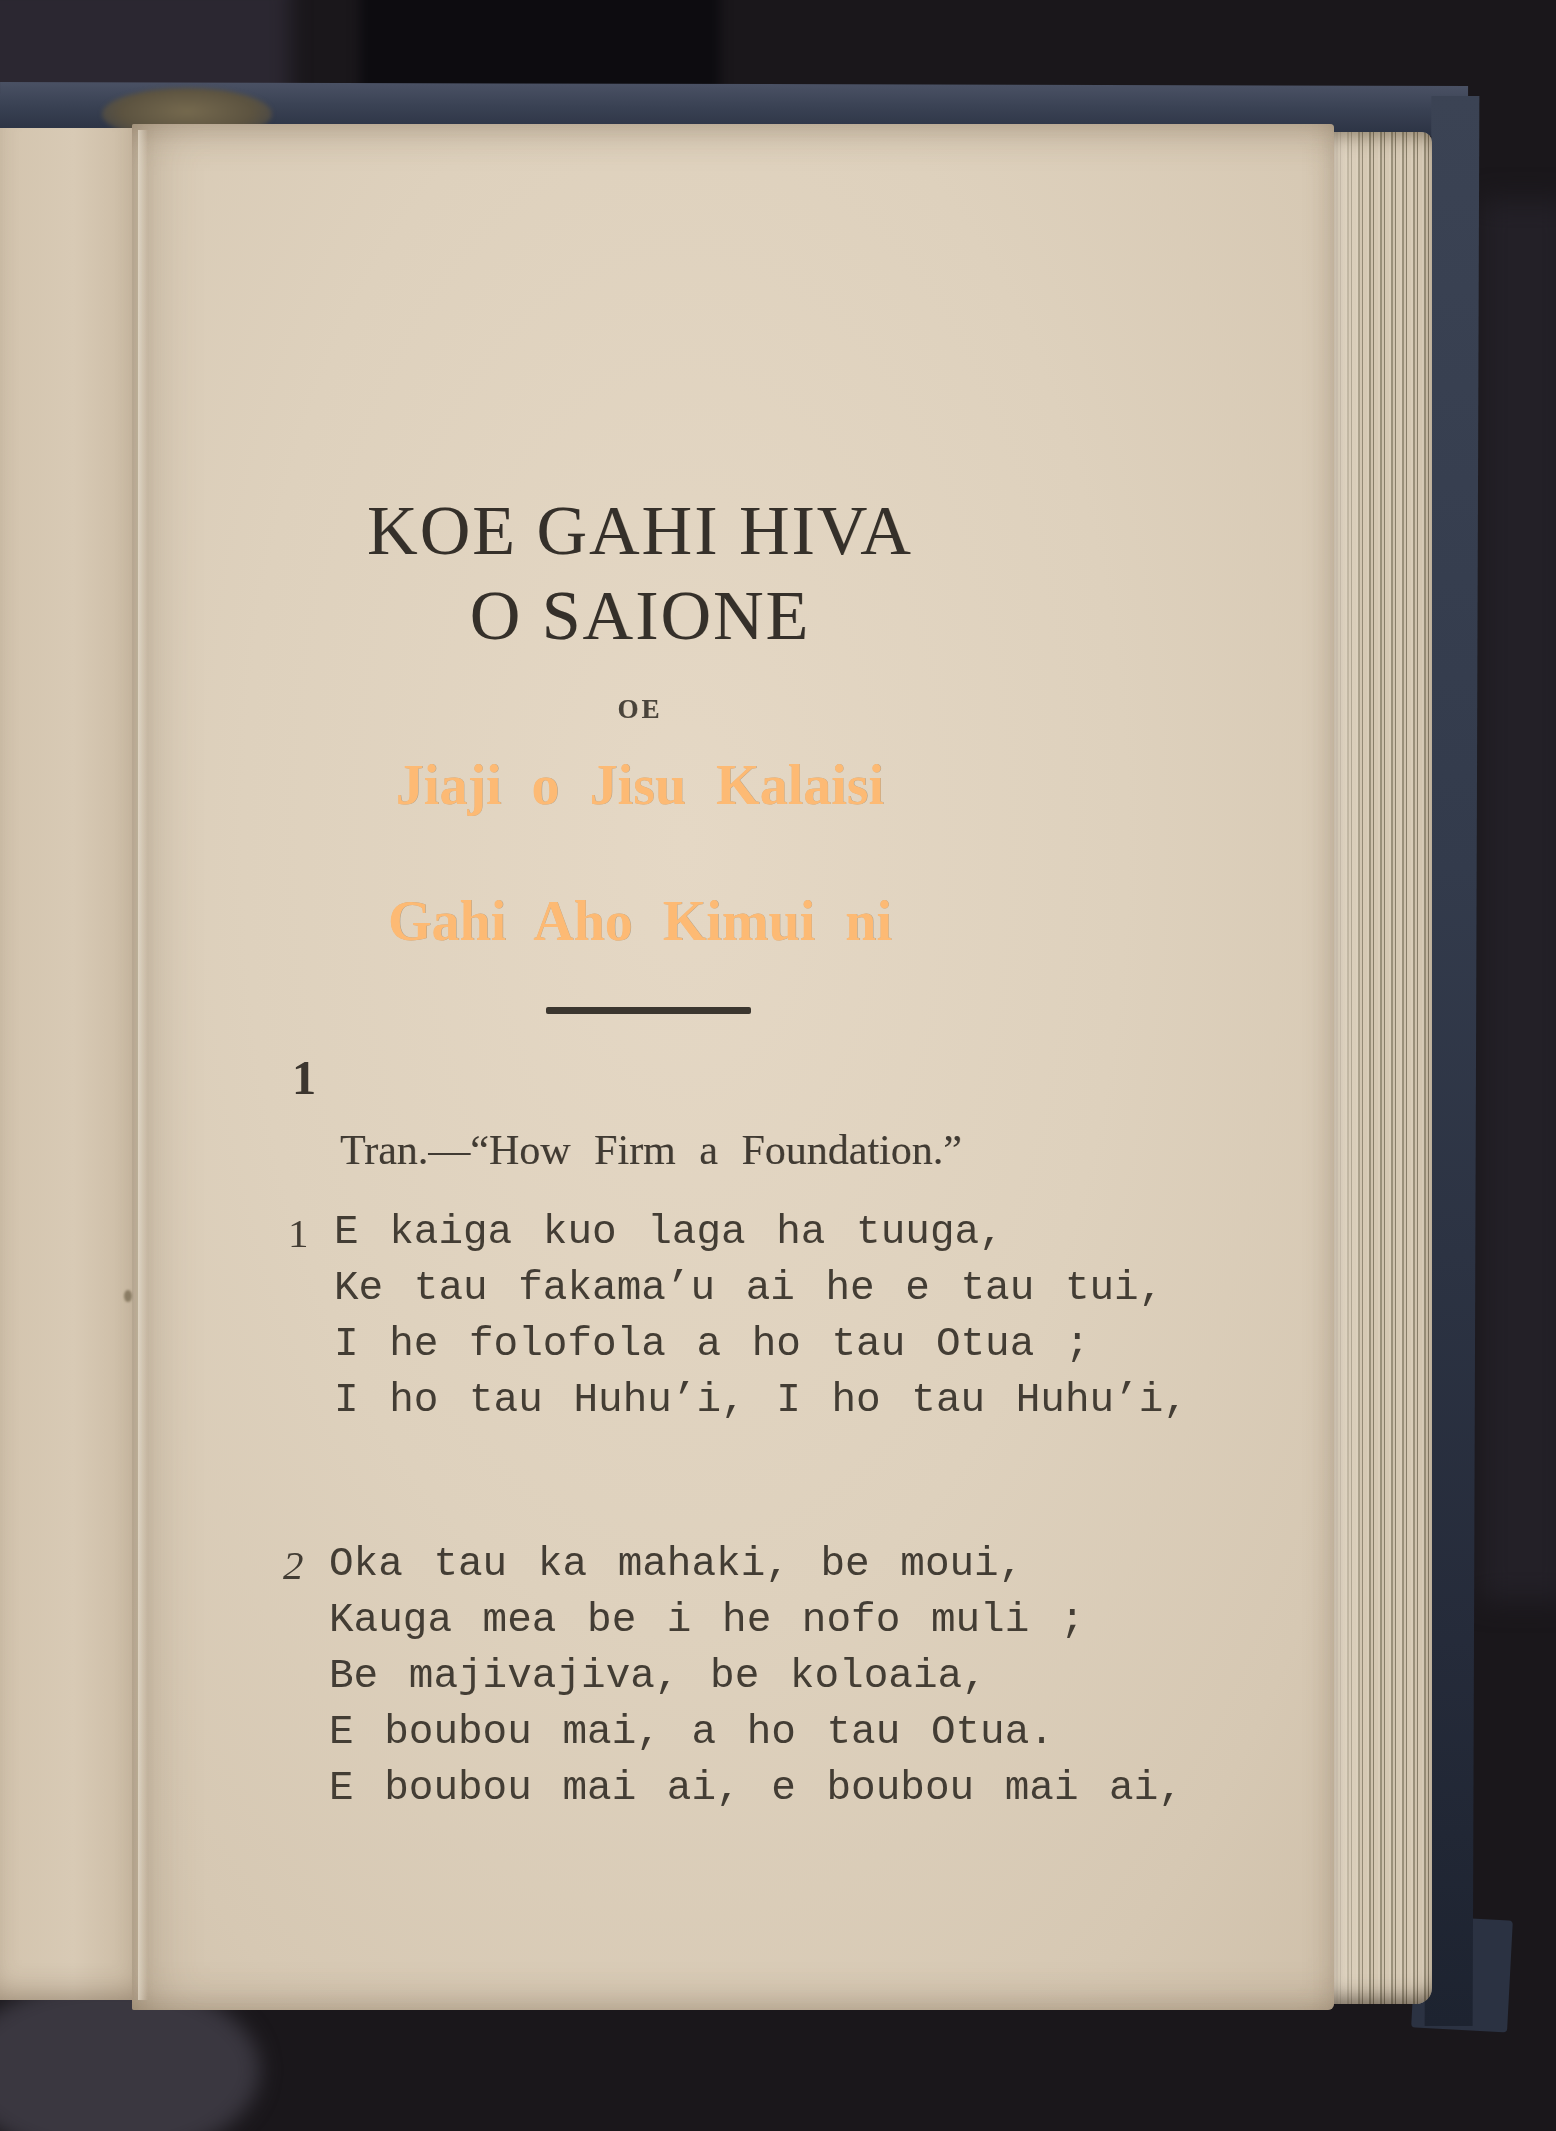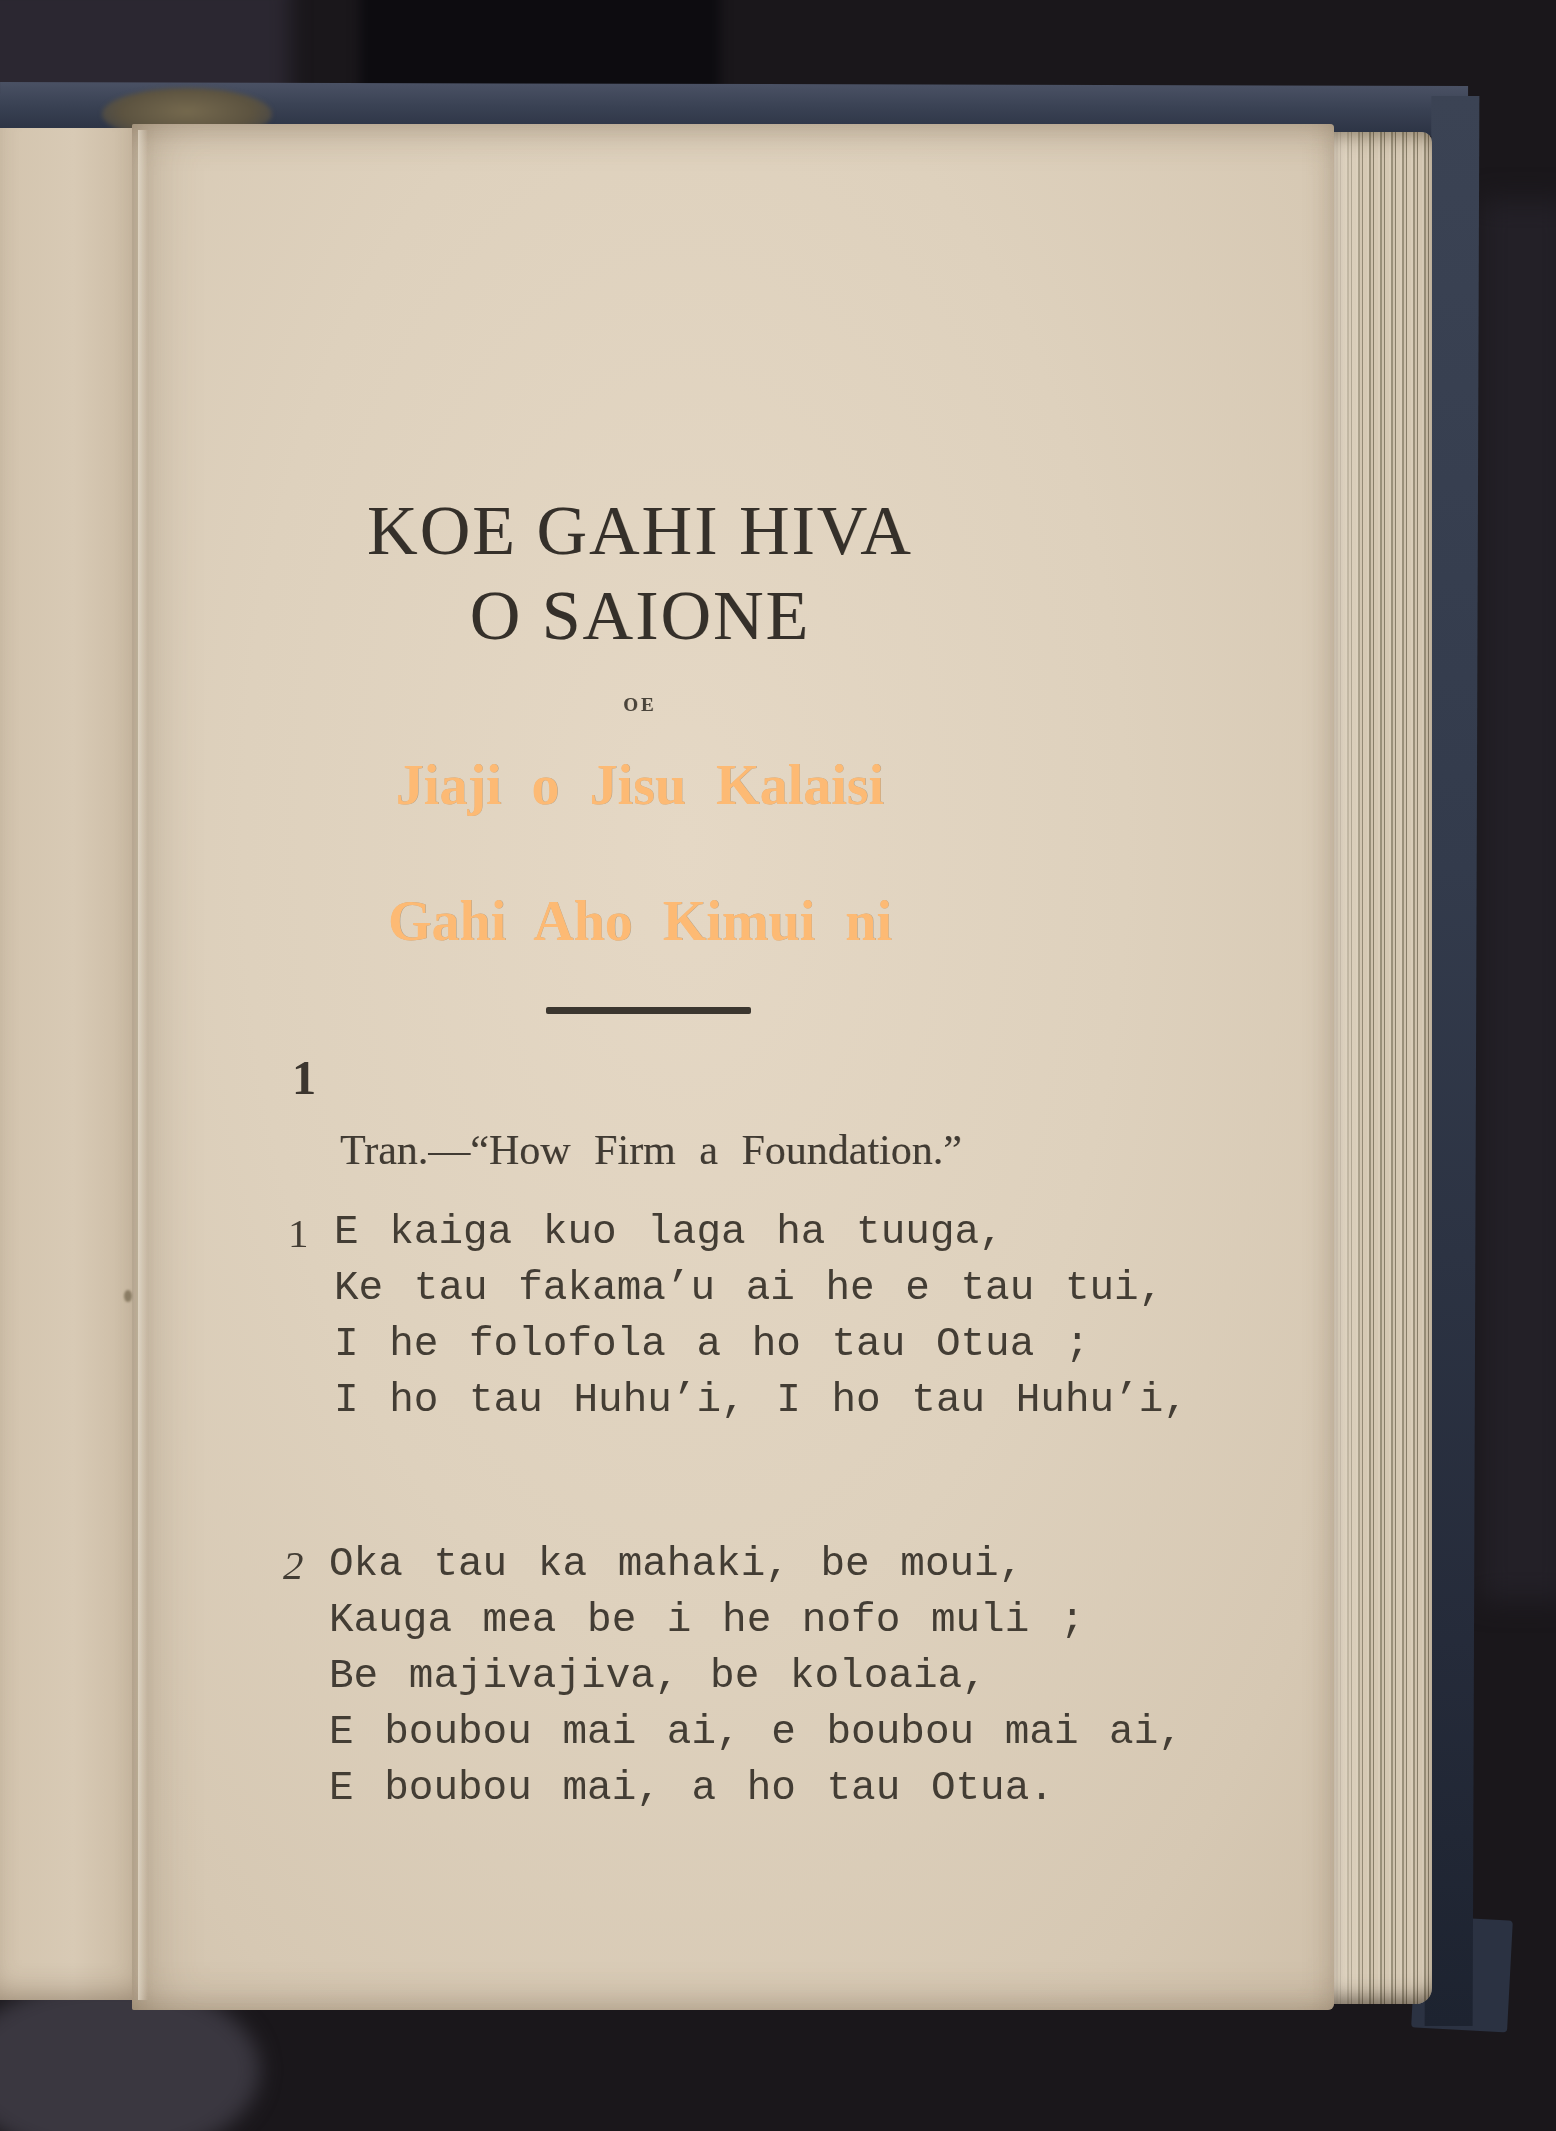--- a/index.html
+++ b/index.html
@@ -68,21 +68,21 @@
     border-radius:0 10px 16px 0;
     box-shadow:inset 0 14px 18px -10px rgba(70,55,35,.5), inset 0 -16px 20px -10px rgba(40,30,20,.6);
   }
   
   .txt{position:absolute;color:#413b33;white-space:nowrap;
        text-shadow:.4px .4px .6px rgba(72,62,50,.35);}
   .centered{left:275px;width:730px;text-align:center;}
   .title{font-size:70px;letter-spacing:2px;color:#35302a;line-height:78px;}
   .t1{top:468px;margin-top:24px;}
   .t2{top:577px;}
-  .oe{top:694px;font-size:19px;font-weight:bold;letter-spacing:3px;color:#4a443b;}
+  .oe{top:694px;font-size:27px;font-weight:bold;letter-spacing:3px;color:#4a443b;}
   .sub{font-size:56px;font-weight:bold;word-spacing:16px;color:#fdba74;line-height:64px;}
   .s1{top:753px;}
   .s2{top:821px;}
   .s3{top:889px;}
   .rule{position:absolute;left:546px;top:1007px;width:205px;height:7px;
         background:#3b362f;border-radius:2px;}
   .hymn-no{left:292px;top:1050px;font-size:48px;font-weight:bold;color:#3c362f;}
   .hymn-title{left:337px;top:1046px;font-size:47px;letter-spacing:1px;color:#3a352e;}
   .trans{left:340px;top:1126px;font-size:42px;word-spacing:13px;}
   .verse{position:absolute;font-size:41px;line-height:56px;word-spacing:6px;color:#433d34;}
@@ -135,18 +135,18 @@
       <div>I ho tau Huhu’i, I ho tau Huhu’i,</div>
     </div>
   </div>
 
   <div class="verse v2">
     <span class="vnum">2</span>
     <div class="vlines">
       <div>Oka tau ka mahaki, be moui,</div>
       <div>Kauga mea be i he nofo muli ;</div>
       <div>Be majivajiva, be koloaia,</div>
+      <div>E boubou mai, a ho tau Otua.</div>
       <div>E boubou mai ai, e boubou mai ai,</div>
-      <div>E boubou mai, a ho tau Otua.</div>
     </div>
   </div>
 
 </div>
 
 </body></html>

